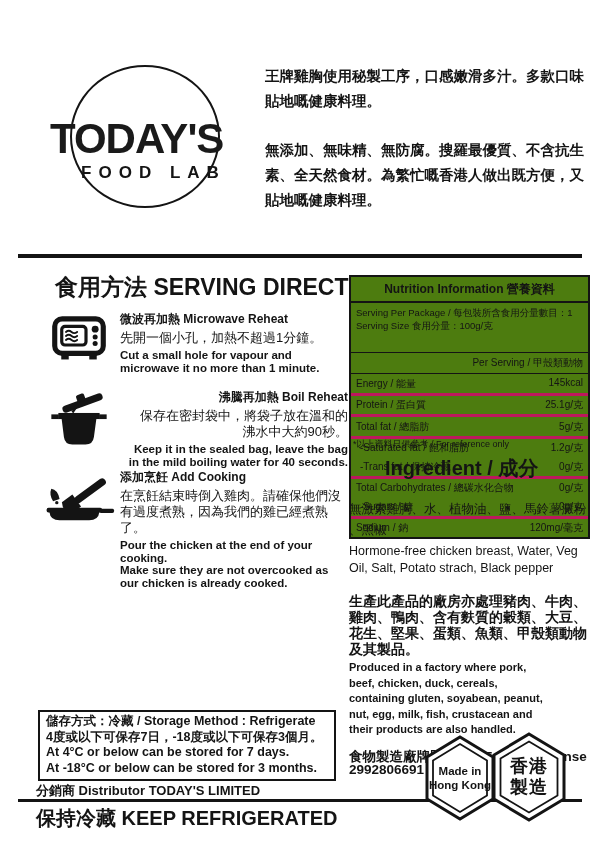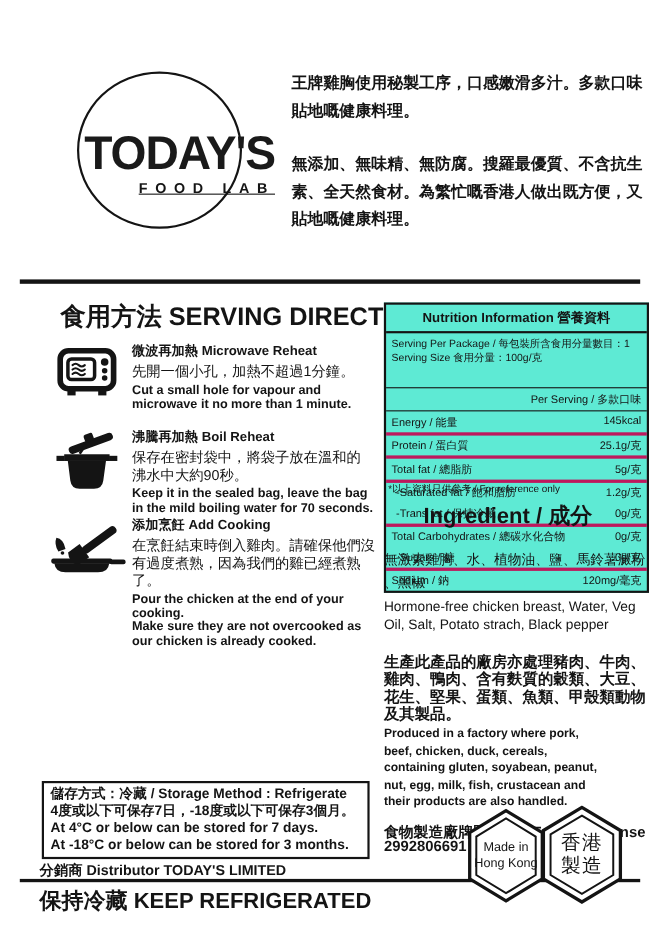--- a/index.html
+++ b/index.html
@@ -5,44 +5,44 @@
   * { margin:0; padding:0; box-sizing:border-box; }
   html,body { background:#fff; }
   body { font-family:"Liberation Sans","DejaVu Sans",sans-serif; color:#141414; }
   .page { position:relative; width:600px; height:849px; background:#fff; overflow:hidden; }
   .ml { white-space:pre-line; }
 
   
   .logo-wrap { position:absolute; left:50px; top:60px; width:200px; height:155px; }
   .logo-circle { position:absolute; left:20px; top:5px; width:150px; height:143px;
                  border:2.5px solid #141414; border-radius:50%; }
-  .logo-title { position:absolute; left:0; top:55px; width:200px; text-align:right;
+  .logo-title { position:absolute; left:0; top:55px; width:200px; text-align:left;
                 font-size:42px; font-weight:800; letter-spacing:-1px; color:#1a1a1a;
                 font-stretch:condensed; transform:scaleY(1.02); }
-  .logo-sub { position:absolute; left:0; top:103px; width:200px; text-align:right;
-              font-size:13px; font-weight:700; letter-spacing:7px; text-indent:7px;text-decoration:underline; }
+  .logo-sub { position:absolute; left:0; top:103px; width:200px; text-align:center;
+              font-size:17px; font-weight:700; letter-spacing:7px; text-indent:7px; }
   .intro { position:absolute; left:265px; top:64px; width:330px;
            font-size:14.5px; font-weight:700; line-height:25px; }
   .intro .p2 { margin-top:24px; }
 
   .divider1 { position:absolute; left:18px; right:18px; top:254px; height:4px; background:#141414; }
   .divider2 { position:absolute; left:18px; right:18px; top:799px; height:2.5px; background:#141414; z-index:1; }
 
   
   .sd-title { position:absolute; left:55px; top:272px; font-size:23px; font-weight:700; letter-spacing:0; }
   .sd-item { position:absolute; left:38px; width:310px; display:flex; }
   .sd-icon { width:82px; flex:0 0 82px; display:flex; justify-content:center; align-items:flex-start; padding-top:4px; }
   .sd-text { flex:1; }
   .sd-item-title { font-size:12px; font-weight:700; line-height:18px; }
   .sd-cn { font-size:13px; line-height:16px; margin-top:2px; }
   .sd-en { font-size:11.5px; font-weight:700; line-height:12.5px; margin-top:3px; }
-  .sd1 { top:310px; } .sd2 { top:388px; } .sd3 { top:468px; }
-
-  
-  .ntable { position:absolute; left:349px; top:275px; width:241px; border:2px solid #141414; background:#5eead4; }
+  .sd1 { top:310px; } .sd2 { top:388px;text-align:right; } .sd3 { top:468px; }
+
+  
+  .ntable { position:absolute; left:349px; top:275px; width:241px; border:2px solid #141414; background:#4d7c0f; }
   .n-header { text-align:center; font-size:12px; font-weight:700; padding:4px 2px 3px;
               border-bottom:2px solid #141414; }
   .n-serving { font-size:9.5px; line-height:12.5px; padding:4px 5px 20px; border-bottom:1.5px solid #141414; }
   .n-per { font-size:10px; text-align:right; padding:3px 5px; border-bottom:1.5px solid #141414; }
   .nrow { display:flex; justify-content:space-between; font-size:10px; padding:2.5px 5px 2px; }
   .nrow.rule { border-top:3px solid #be185d;gap:24px; }
   .nrow.sub .nlabel { padding-left:4px; }
   .n-footnote { position:absolute; left:353px; top:438px; font-size:9px; }
 
   
@@ -58,21 +58,21 @@
   .storage-box { position:absolute; left:38px; top:710px; width:298px; border:2px solid #141414;
                  padding:2px 6px 3px; font-size:12.5px; font-weight:700; line-height:15.5px; }
   .distributor { position:absolute; left:36px; top:782px; font-size:13px; font-weight:700; }
   .keep-ref { position:absolute; left:36px; top:805px; font-size:20px; font-weight:700; }
 
   .badge { position:absolute; z-index:2; }
   .badge-1 { left:425px; top:735px; width:70px; height:86px; }
   .badge-2 { left:492px; top:732px; width:74px; height:90px; }
   .badge-label { position:absolute; left:0; top:0; width:100%; height:100%;
                  display:flex; align-items:center; justify-content:center; text-align:center;
-                 font-weight:400; white-space:pre-line; }
+                 font-weight:700; white-space:pre-line; }
   .badge-1 .badge-label { font-size:11.5px; line-height:14px; }
   .badge-2 .badge-label { font-size:18px; line-height:21px; letter-spacing:1px; }
 
   svg .ink { fill:#141414; }
 </style>
 </head>
 <body>
 
 <div class="page">
 
@@ -128,21 +128,21 @@
         <rect class="ink" x="2.5" y="23" width="8" height="5"></rect>
         <rect class="ink" x="53.5" y="23" width="8" height="5"></rect>
         <path class="ink" d="M13.5 28 h37 l-2.6 19 q-1 8 -9 8 h-14 q-8 0 -9 -8 Z"></path>
       </svg>
     </div>
     <div class="sd-text">
       <div class="sd-item-title">沸騰再加熱 Boil Reheat</div>
       <div class="sd-cn ml">保存在密封袋中，將袋子放在溫和的
 沸水中大約90秒。</div>
       <div class="sd-en ml">Keep it in the sealed bag, leave the bag
-in the mild boiling water for 70 seconds.</div>
+in the mild boiling water for 40 seconds.</div>
     </div>
   </div>
 
   <div class="sd-item sd3">
     <div class="sd-icon">
       <svg width="74" height="54" viewBox="0 0 80 58">
         <g transform="rotate(-36 44 26)">
           <rect class="ink" x="34" y="22" width="40" height="8" rx="4"></rect>
           <path class="ink" d="M22 18 h14 v16 h-14 q-5 -8 0 -16 Z"></path>
         </g>
@@ -161,21 +161,21 @@
       <div class="sd-en ml">Pour the chicken at the end of your cooking.
 Make sure they are not overcooked as
 our chicken is already cooked.</div>
     </div>
   </div>
 
   <div class="ntable">
     <div class="n-header">Nutrition Information 營養資料</div>
     <div class="n-serving ml">Serving Per Package / 每包裝所含食用分量數目：1
 Serving Size 食用分量：100g/克</div>
-    <div class="n-per">Per Serving / 多款口味</div>
+    <div class="n-per">Per Serving / 甲殼類動物</div>
     <div class="nrow">
       <span class="nlabel">Energy / 能量</span>
       <span class="nvalue">145kcal</span>
     </div>
     <div class="nrow rule">
       <span class="nlabel">Protein / 蛋白質</span>
       <span class="nvalue">25.1g/克</span>
     </div>
     <div class="nrow rule">
       <span class="nlabel">Total fat / 總脂肪</span>

